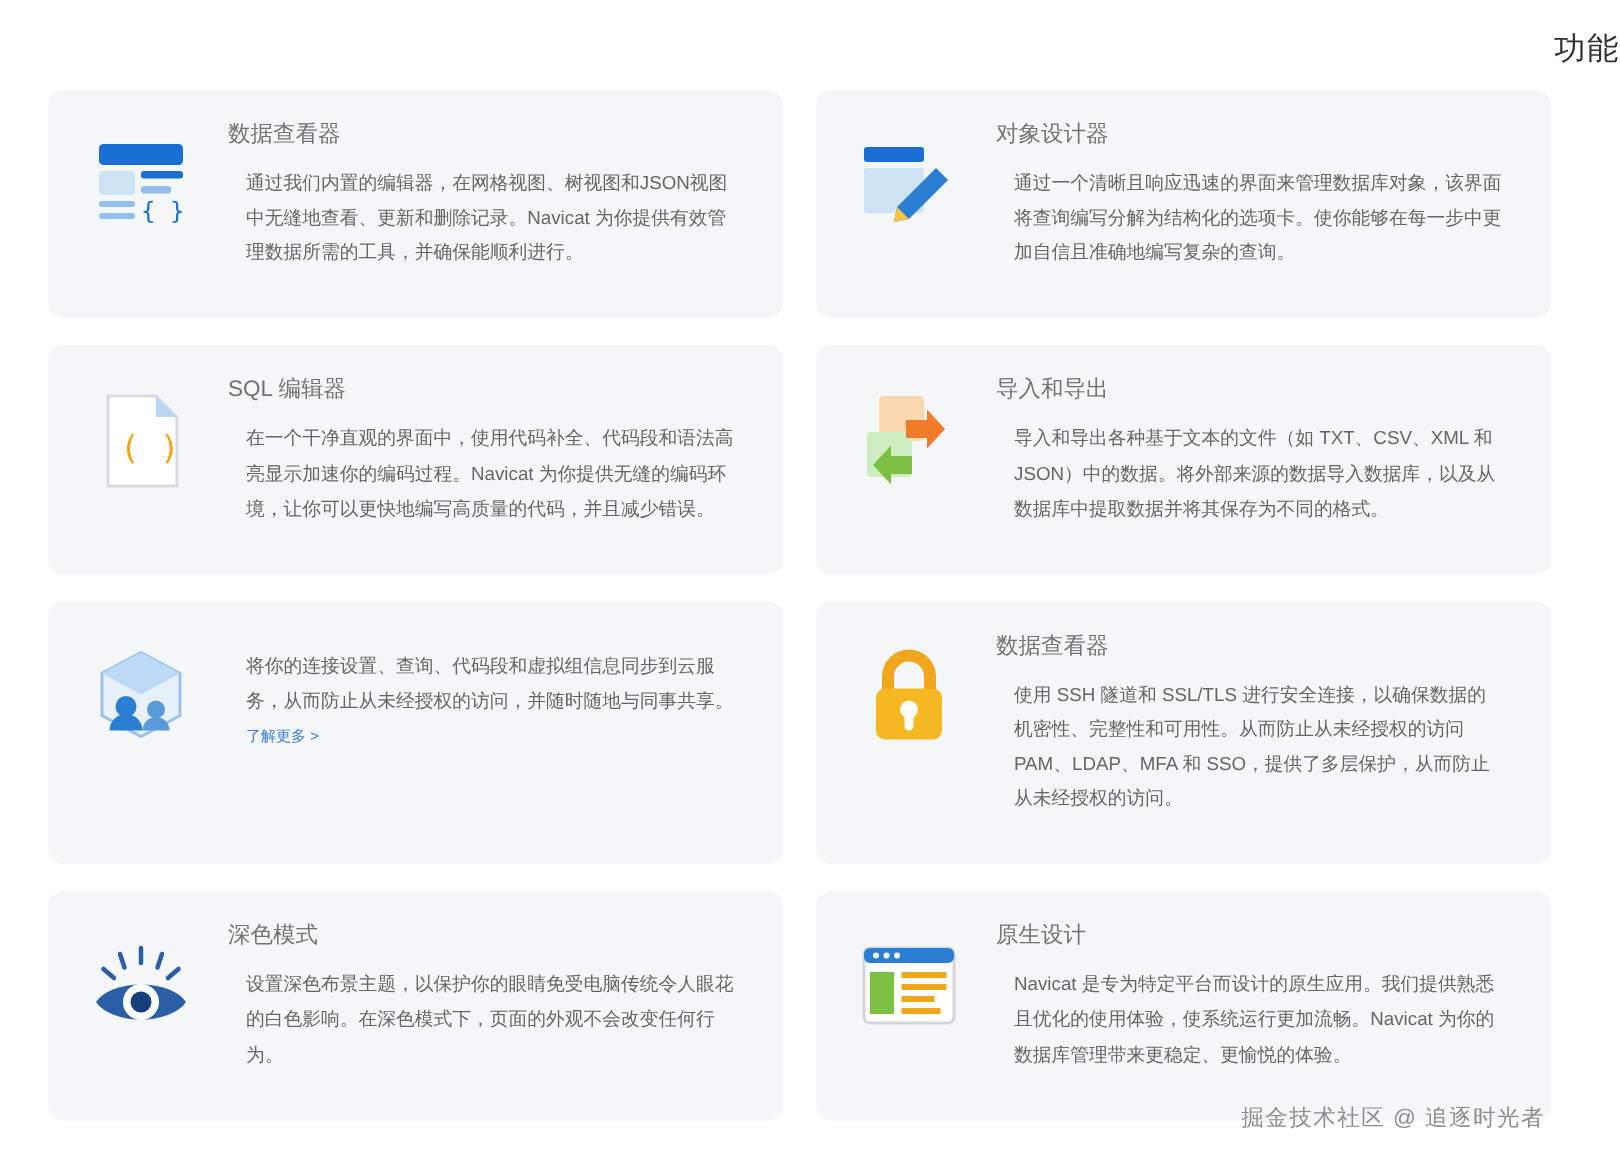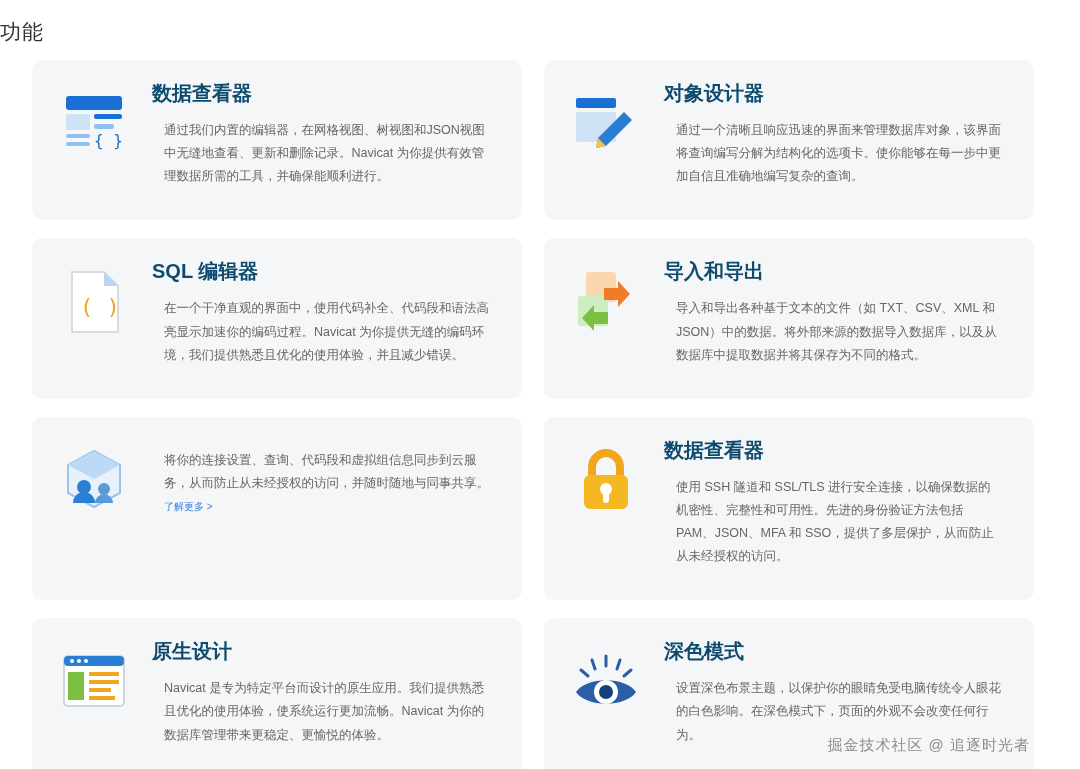--- a/index.html
+++ b/index.html
@@ -6,21 +6,21 @@
   body{
     width:1080px;
     height:769px;
     background:#ffffff;
     font-family:"Liberation Sans","DejaVu Sans",sans-serif;
     color:#333;
     overflow:hidden;
     position:relative;
   }
   .page-title{
-    text-align:left;
+    text-align:right;
     font-size:21px;
     color:#333;
     font-weight:400;
     margin:18px 0 14px 0;
     letter-spacing:1px;
   }
   .grid{
     display:grid;
     grid-template-columns:490px 490px;
     column-gap:22px;
@@ -42,23 +42,23 @@
     width:84px;
     min-width:84px;
     height:84px;
     display:flex;
     align-items:center;
     justify-content:center;
     margin-top:4px;
   }
   .card-body{flex:1;padding-top:2px;}
   .card-title{
-    font-size:20px;
-    color:#0c4a6e;
-    font-weight:700;
+    font-size:15px;
+    color:#737373;
+    font-weight:400;
     margin:0 0 9px 0;
   }
   .card-desc{
     font-size:12.5px;
     line-height:1.85;
     color:#666;
     margin:12px;
   }
   .card-link{
     color:#3b7ddd;
@@ -117,21 +117,21 @@
   <div class="card tall">
     <div class="icon-wrap">
       <svg width="76" height="76" viewBox="0 0 76 76">
         <path d="M16 8 H48 L62 22 V68 H16 Z" fill="#ffffff" stroke="#d8dce0" stroke-width="2"></path>
         <path d="M48 8 L62 22 H48 Z" fill="#b9d6f2"></path>
         <text x="24" y="50" font-size="22" fill="#f0a71e" font-family="DejaVu Sans Mono, monospace">( )</text>
       </svg>
     </div>
     <div class="card-body">
       <h2 class="card-title">SQL 编辑器</h2>
-      <p class="card-desc">在一个干净直观的界面中，使用代码补全、代码段和语法高亮显示加速你的编码过程。Navicat 为你提供无缝的编码环境，我们提供熟悉且优化的使用体验，并且减少错误。</p>
+      <p class="card-desc">在一个干净直观的界面中，使用代码补全、代码段和语法高亮显示加速你的编码过程。Navicat 为你提供无缝的编码环境，让你可以更快地编写高质量的代码，并且减少错误。</p>
     </div>
   </div>
 
   <div class="card tall">
     <div class="icon-wrap">
       <svg width="76" height="76" viewBox="0 0 76 76">
         <rect x="18" y="8" width="30" height="30" rx="3" fill="#fbd7b0"></rect>
         <rect x="10" y="32" width="30" height="30" rx="3" fill="#cdeec0"></rect>
         <path d="M36 24 h14 v-7 l12 13 -12 13 v-7 H36 Z" fill="#f07c2a"></path>
         <path d="M40 48 H26 v-7 l-12 13 12 13 v-7 h14 Z" fill="#7bc043"></path>
@@ -163,21 +163,42 @@
     <div class="icon-wrap">
       <svg width="76" height="76" viewBox="0 0 76 76">
         <path d="M24 34 V24 a14 14 0 0 1 28 0 V34" fill="none" stroke="#f0a71e" stroke-width="8"></path>
         <rect x="16" y="32" width="44" height="34" rx="6" fill="#f5b722"></rect>
         <circle cx="38" cy="46" r="6" fill="#ffffff"></circle>
         <rect x="35" y="48" width="6" height="12" rx="3" fill="#ffffff"></rect>
       </svg>
     </div>
     <div class="card-body">
       <h2 class="card-title">数据查看器</h2>
-      <p class="card-desc">使用 SSH 隧道和 SSL/TLS 进行安全连接，以确保数据的机密性、完整性和可用性。先进的身份验证方法包括 PAM、JSON、MFA 和 SSO，提供了多层保护，从而防止从未经授权的访问。</p>
+      <p class="card-desc">使用 SSH 隧道和 SSL/TLS 进行安全连接，以确保数据的机密性、完整性和可用性。从而防止从未经授权的访问 PAM、LDAP、MFA 和 SSO，提供了多层保护，从而防止从未经授权的访问。</p>
+    </div>
+  </div>
+
+  <div class="card tall">
+    <div class="icon-wrap">
+      <svg width="76" height="76" viewBox="0 0 76 76">
+        <g stroke="#2a5fa8" stroke-width="3" stroke-linecap="round">
+          <line x1="38" y1="12" x2="38" y2="22"></line>
+          <line x1="24" y1="16" x2="27" y2="25"></line>
+          <line x1="52" y1="16" x2="49" y2="25"></line>
+          <line x1="13" y1="26" x2="20" y2="32"></line>
+          <line x1="63" y1="26" x2="56" y2="32"></line>
+        </g>
+        <path d="M8 48 a32 18 0 0 1 60 0 a32 18 0 0 1 -60 0 Z" fill="#2a5fa8"></path>
+        <circle cx="38" cy="48" r="12" fill="#ffffff"></circle>
+        <circle cx="38" cy="48" r="7" fill="#15407a"></circle>
+      </svg>
+    </div>
+    <div class="card-body">
+      <h2 class="card-title">深色模式</h2>
+      <p class="card-desc">设置深色布景主题，以保护你的眼睛免受电脑传统令人眼花的白色影响。在深色模式下，页面的外观不会改变任何行为。</p>
     </div>
   </div>
 
   <div class="card tall">
     <div class="icon-wrap">
       <svg width="76" height="76" viewBox="0 0 76 76">
         <rect x="8" y="12" width="60" height="50" rx="4" fill="#ffffff" stroke="#cfd6dd" stroke-width="2"></rect>
         <rect x="8" y="12" width="60" height="10" rx="4" fill="#2a7fd4"></rect>
         <circle cx="16" cy="17" r="2" fill="#ffffff"></circle>
         <circle cx="23" cy="17" r="2" fill="#ffffff"></circle>
@@ -188,36 +209,15 @@
         <rect x="33" y="44" width="22" height="4" fill="#f0a71e"></rect>
         <rect x="33" y="52" width="26" height="4" fill="#f0a71e"></rect>
       </svg>
     </div>
     <div class="card-body">
       <h2 class="card-title">原生设计</h2>
       <p class="card-desc">Navicat 是专为特定平台而设计的原生应用。我们提供熟悉且优化的使用体验，使系统运行更加流畅。Navicat 为你的数据库管理带来更稳定、更愉悦的体验。</p>
     </div>
   </div>
 
-  <div class="card tall">
-    <div class="icon-wrap">
-      <svg width="76" height="76" viewBox="0 0 76 76">
-        <g stroke="#2a5fa8" stroke-width="3" stroke-linecap="round">
-          <line x1="38" y1="12" x2="38" y2="22"></line>
-          <line x1="24" y1="16" x2="27" y2="25"></line>
-          <line x1="52" y1="16" x2="49" y2="25"></line>
-          <line x1="13" y1="26" x2="20" y2="32"></line>
-          <line x1="63" y1="26" x2="56" y2="32"></line>
-        </g>
-        <path d="M8 48 a32 18 0 0 1 60 0 a32 18 0 0 1 -60 0 Z" fill="#2a5fa8"></path>
-        <circle cx="38" cy="48" r="12" fill="#ffffff"></circle>
-        <circle cx="38" cy="48" r="7" fill="#15407a"></circle>
-      </svg>
-    </div>
-    <div class="card-body">
-      <h2 class="card-title">深色模式</h2>
-      <p class="card-desc">设置深色布景主题，以保护你的眼睛免受电脑传统令人眼花的白色影响。在深色模式下，页面的外观不会改变任何行为。</p>
-    </div>
-  </div>
-
 </div>
 
 <div class="watermark">掘金技术社区 @ 追逐时光者</div>
 
 </body></html>

